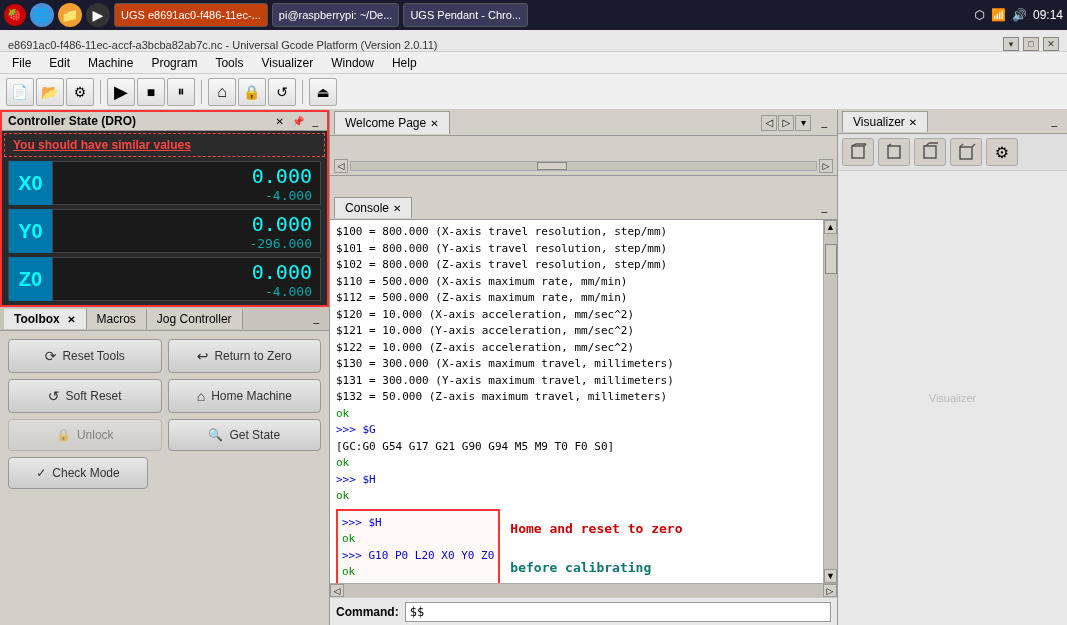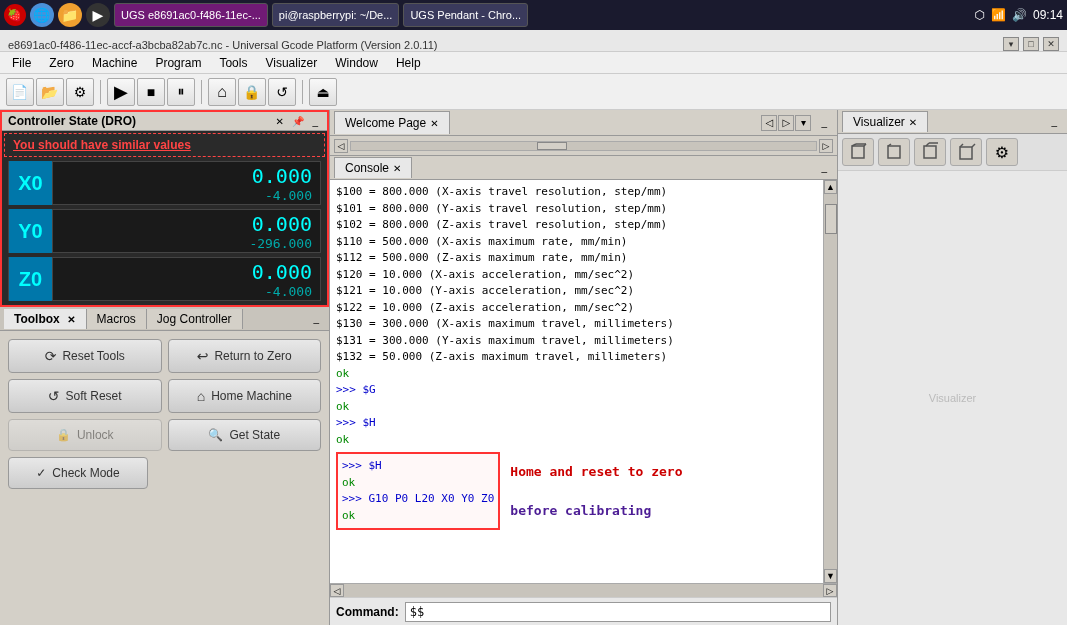--- a/index.html
+++ b/index.html
@@ -2,21 +2,21 @@
 <html><head>
   <meta charset="utf-8">
   <style>
     * { box-sizing: border-box; margin: 0; padding: 0; }
     body { font-family: 'Arial', sans-serif; font-size: 12px; background: #d4d0c8; width: 1067px; height: 625px; overflow: hidden; }
 
     
     .taskbar { display: flex; align-items: center; background: #1a1a2e; height: 30px; padding: 0 4px; gap: 4px; }
     .taskbar-icon { width: 24px; height: 24px; border-radius: 50%; display: flex; align-items: center; justify-content: center; color: white; font-size: 14px; cursor: pointer; }
     .taskbar-app { background: #3a3a5c; border: 1px solid #555; border-radius: 3px; padding: 2px 6px; color: white; font-size: 11px; display: flex; align-items: center; gap: 4px; height: 24px; cursor: pointer; white-space: nowrap; overflow: hidden; max-width: 200px; }
-    .taskbar-app.active { background: #701a75; }
+    .taskbar-app.active { background: #c2410c; }
     .taskbar-right { margin-left: auto; display: flex; align-items: center; gap: 8px; color: white; font-size: 12px; }
     .taskbar-sys { display: flex; align-items: center; gap: 6px; }
 
     
     .titlebar { background: #e8e8e8; height: 22px; display: flex; align-items: flex-end; justify-content: space-between; padding: 0 8px; border-bottom: 1px solid #ccc; font-size: 11px; color: #333; }
     .titlebar-controls { display: flex; gap: 4px; }
     .titlebar-btn { width: 16px; height: 14px; border: 1px solid #888; background: #d4d0c8; cursor: pointer; font-size: 9px; display: flex; align-items: center; justify-content: center; }
 
     
     .menubar { background: #f0f0f0; height: 22px; display: flex; align-items: center; padding: 0 4px; border-bottom: 1px solid #ccc; gap: 2px; }
@@ -52,21 +52,21 @@
     .toolbox-tabs { display: flex; gap: 0; }
     .toolbox-tab { padding: 3px 10px; font-size: 12px; cursor: pointer; border-right: 1px solid #999; background: #d4d0c8; }
     .toolbox-tab.active { background: #e8e8e8; font-weight: bold; }
     .toolbox-tab-close { font-size: 10px; margin-left: 4px; cursor: pointer; }
     .toolbox-minimize { font-size: 10px; padding: 2px 6px; cursor: pointer; }
     .toolbox-buttons { display: grid; grid-template-columns: 1fr 1fr; gap: 6px; padding: 8px; }
     .toolbox-btn { background: linear-gradient(to bottom, #e8e8e8, #cccccc); border: 1px solid #999; border-radius: 4px; padding: 8px 6px; cursor: pointer; display: flex; align-items: center; justify-content: center; gap: 6px; font-size: 12px; color: #333; text-align: center; }
     .toolbox-btn.disabled { opacity: 0.5; cursor: default; }
 
     
-    .center-panel { flex: 1; display: flex; flex-direction: column; overflow: hidden; }
+    .center-panel { flex: 1; display: flex; flex-direction: column; overflow: hidden; gap: 20px; }
 
     
     .welcome-tab-bar { background: #d4d0c8; display: flex; align-items: center; height: 26px; border-bottom: 1px solid #999; padding: 0 4px; }
     .welcome-tab { padding: 4px 10px; font-size: 12px; background: #e8e8e8; border: 1px solid #999; border-bottom: none; cursor: pointer; display: flex; align-items: center; gap: 4px; }
     .welcome-tab-nav { display: flex; gap: 1px; margin-left: auto; }
     .welcome-tab-nav-btn { width: 16px; height: 16px; background: #d4d0c8; border: 1px solid #999; font-size: 10px; cursor: pointer; display: flex; align-items: center; justify-content: center; }
     .welcome-tab-minimize { margin-left: 4px; padding: 2px 6px; font-size: 10px; cursor: pointer; }
 
     
     .welcome-scroll-area { height: 20px; background: #d4d0c8; display: flex; align-items: center; padding: 0 4px; border-bottom: 1px solid #999; }
@@ -79,21 +79,21 @@
     .console-area { flex: 1; background: white; overflow: hidden; display: flex; flex-direction: column; }
     .console-tab-bar { background: #d4d0c8; display: flex; align-items: center; height: 24px; border-bottom: 1px solid #999; padding: 0 4px; justify-content: space-between; }
     .console-tab { padding: 3px 10px; font-size: 12px; background: #e8e8e8; border: 1px solid #999; border-bottom: none; cursor: pointer; display: flex; align-items: center; gap: 4px; }
     .console-minimize { font-size: 10px; padding: 2px 6px; cursor: pointer; }
     .console-content { flex: 1; overflow-y: auto; padding: 4px 6px; font-size: 11px; font-family: monospace; background: white; position: relative; }
     .console-line { line-height: 1.5; white-space: nowrap; }
     .console-line.cmd { color: #0000cc; }
     .console-line.ok { color: #008800; }
     .console-highlight { border: 2px solid #ff3333; background: #fff8f8; padding: 4px; margin: 4px 0; display: inline-block; }
     .console-note { color: #cc0000; font-size: 12px; font-weight: bold; position: absolute; right: 10px; }
-    .console-note2 { color: #4c1d95; font-size: 12px; font-weight: bold; }
+    .console-note2 { color: #0f766e; font-size: 12px; font-weight: bold; }
 
     .console-input-bar { background: #e8e8e8; height: 28px; display: flex; align-items: center; padding: 0 6px; gap: 6px; border-top: 1px solid #ccc; }
     .console-label { font-size: 12px; font-weight: bold; }
     .console-input { flex: 1; height: 20px; border: 1px solid #999; padding: 0 4px; font-size: 12px; font-family: monospace; }
 
     
     .console-scroll { width: 14px; background: #d4d0c8; border-left: 1px solid #aaa; display: flex; flex-direction: column; }
     .console-scroll-btn { height: 14px; background: #d4d0c8; border: 1px solid #999; font-size: 9px; cursor: pointer; display: flex; align-items: center; justify-content: center; }
     .console-scroll-track { flex: 1; background: #c8c4bc; }
     .console-scroll-thumb { width: 12px; height: 30px; background: #d4d0c8; border: 1px solid #888; margin: 0 auto; margin-top: 10px; }
@@ -147,21 +147,21 @@
   <span style="font-size:11px;">e8691ac0-f486-11ec-accf-a3bcba82ab7c.nc - Universal Gcode Platform (Version 2.0.11)</span>
   <div class="titlebar-controls">
     <div class="titlebar-btn">▾</div>
     <div class="titlebar-btn">□</div>
     <div class="titlebar-btn">✕</div>
   </div>
 </div>
 
 <div class="menubar">
   <span class="menubar-item">File</span>
-  <span class="menubar-item">Zero</span>
+  <span class="menubar-item">Edit</span>
   <span class="menubar-item">Machine</span>
   <span class="menubar-item">Program</span>
   <span class="menubar-item">Tools</span>
   <span class="menubar-item">Visualizer</span>
   <span class="menubar-item">Window</span>
   <span class="menubar-item">Help</span>
 </div>
 
 <div class="toolbar">
   <div class="toolbar-btn" title="New">📄</div>
@@ -307,20 +307,21 @@
           <div class="console-line">$110 = 500.000    (X-axis maximum rate, mm/min)</div>
           <div class="console-line">$112 = 500.000    (Z-axis maximum rate, mm/min)</div>
           <div class="console-line">$120 = 10.000     (X-axis acceleration, mm/sec^2)</div>
           <div class="console-line">$121 = 10.000     (Y-axis acceleration, mm/sec^2)</div>
           <div class="console-line">$122 = 10.000     (Z-axis acceleration, mm/sec^2)</div>
           <div class="console-line">$130 = 300.000    (X-axis maximum travel, millimeters)</div>
           <div class="console-line">$131 = 300.000    (Y-axis maximum travel, millimeters)</div>
           <div class="console-line">$132 = 50.000     (Z-axis maximum travel, millimeters)</div>
           <div class="console-line ok">ok</div>
           <div class="console-line cmd">&gt;&gt;&gt; $G</div>
+          <div class="console-line">[GC:G0 G54 G17 G21 G90 G94 M5 M9 T0 F0 S0]</div>
           <div class="console-line ok">ok</div>
           <div class="console-line cmd">&gt;&gt;&gt; $H</div>
           <div class="console-line ok">ok</div>
 
           <div style="position:relative; display:flex; gap:10px;">
             <div class="console-highlight">
               <div class="console-line cmd">&gt;&gt;&gt; $H</div>
               <div class="console-line ok">ok</div>
               <div class="console-line cmd">&gt;&gt;&gt; G10 P0 L20 X0 Y0 Z0</div>
               <div class="console-line ok">ok</div>

